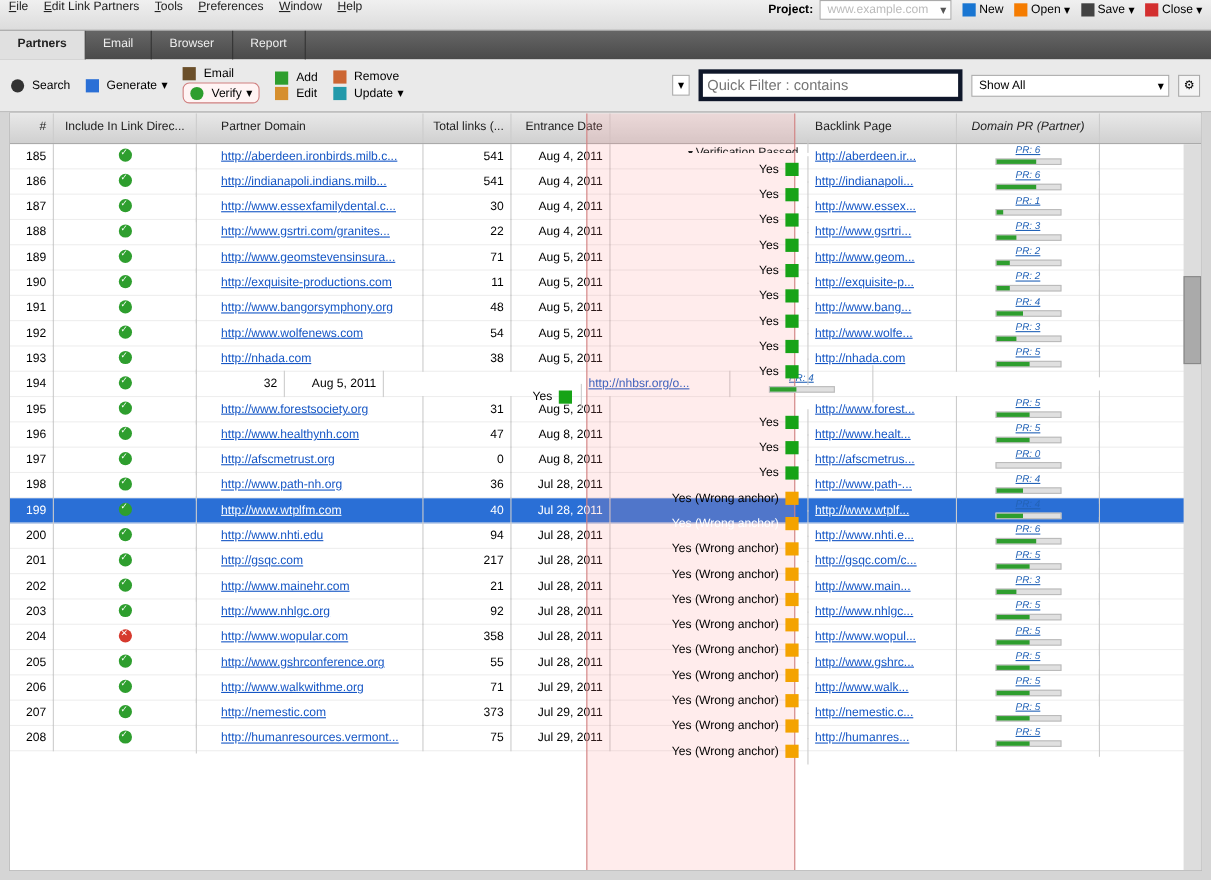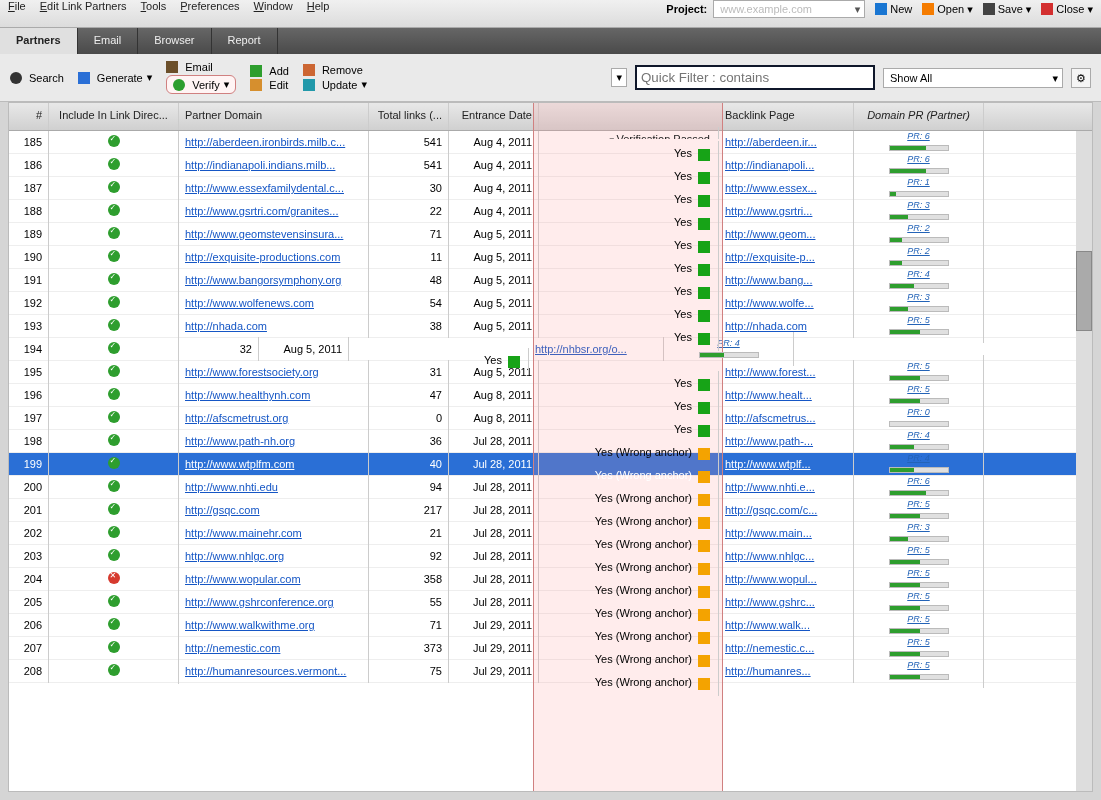--- a/index.html
+++ b/index.html
@@ -2,51 +2,51 @@
 <html><head>
 <meta charset="utf-8">
 <style>
 * { box-sizing: border-box; margin: 0; padding: 0; }
 body { font-family: Arial, sans-serif; font-size: 11px; background: #d5d5d5; width: 1101px; height: 800px; overflow: hidden; position: relative; }
 .menubar { height: 28px; background: linear-gradient(#f0f0f0,#dcdcdc); display: flex; align-items: flex-start; padding: 0 8px; border-bottom: 1px solid #aaa; }
 .menubar .mitem { margin-right: 14px; cursor: pointer; color: #222; }
 .menubar .mitem .ul { text-decoration: underline; }
 .proj-area { margin-left: auto; display: flex; align-items: center; gap: 6px; }
 .proj-area b { font-weight: bold; }
-.proj-sel { background: #fff; border: 1px solid #aaa; padding: 2px 6px 2px 6px; width: 152px; color: #bbb; position: relative; }
+.proj-sel { background: #fff; border: 1px solid #aaa; padding: 2px 6px 2px 6px; width: 120px; color: #bbb; position: relative; }
 .proj-sel:after { content: "▾"; position: absolute; right: 4px; top: 2px; color: #555; }
 .fbtn { display:flex; align-items:center; gap:3px; cursor:pointer; margin-left:4px; }
 .ic { width:12px; height:12px; display:inline-block; }
 .ic-new { background:#1976d2; }
 .ic-open { background:#f57c00; }
 .ic-save { background:#424242; }
 .ic-close { background:#d32f2f; }
 .tabbar { height: 26px; background: linear-gradient(#666,#4a4a4a); display:flex; align-items:stretch; }
 .tab { padding: 6px 16px; color:#eee; cursor:pointer; border-right:1px solid #333; }
 .tab.active { background:#e0e0e0; color:#222; font-weight:bold; }
 .toolbar { height: 48px; background: #eaeaea; border-bottom:1px solid #bbb; display:flex; align-items:center; padding:0 10px; gap:14px; }
 .toolbar .tgrp { display:flex; flex-direction:column; gap:2px; }
 .toolbar .tgrp2 { display:flex; align-items:center; gap:4px; cursor:pointer; }
 .toolbar .tgrp2.big { font-size:11px; }
 .verify-hl { border:1px solid #d08080; border-radius:6px; padding:2px 6px; background:#fff4f4; }
 .qf { margin-left:auto; display:flex; align-items:center; gap:8px; }
-.qf input { width:240px; padding:3px 4px; border:2px solid #0f172a; color:#888; }
+.qf input { width:240px; padding:3px 4px; border:4px solid #0f172a; color:#888; }
 .qf .showall { background:#fff; border:1px solid #aaa; padding:3px 6px; width:180px; position:relative; }
 .qf .showall:after { content:"▾"; position:absolute; right:4px; }
 .qf .gear { width:20px; height:20px; border:1px solid #aaa; background:#f5f5f5; text-align:center; line-height:18px; cursor:pointer; }
 .grid-wrap { position:absolute; top:102px; bottom:8px; left:8px; right:8px; background:#fff; border:1px solid #bbb; overflow:hidden;}
 .ghead { display:flex; background:linear-gradient(#e8e8e8,#d0d0d0); border-bottom:1px solid #aaa; font-size:11px; color:#222; height:28px; }
 .ghead .gc, .grow .gc { border-right:1px solid #ccc; padding:6px 6px; overflow:hidden; white-space:nowrap; text-overflow:ellipsis; }
 .gbody { overflow-y:auto; height:calc(100% - 28px); }
 .grow { display:flex; border-bottom:1px solid #eee; height:23px; align-items:center; font-size:11px; }
 .grow.sel { background:#2a6fd6; color:#fff; }
 .grow.sel a { color:#fff; }
 .gc.num { width:40px; text-align:right; }
 .gc.inc { width:130px; text-align:center; }
-.gc.dom { width:190px; }
+.gc.dom { width:190px;margin-left:16px; }
 .gc.tot { width:80px; text-align:right; }
 .gc.dat { width:90px; text-align:right; }
 .gc.ver { width:180px; text-align:right; padding-right:8px; position:relative;margin-top:24px; }
 .gc.bak { width:135px; }
 .gc.pr  { width:130px; text-align:center;font-style:italic; }
 a.link { color:#1556c5; text-decoration:underline; }
 .ok-dot { width:12px; height:12px; border-radius:50%; background:#2e9e2e; display:inline-block; position:relative; }
 .ok-dot:after{content:"✓"; color:#fff; font-size:8px; position:absolute; left:2px; top:-1px;}
 .bad-dot { width:12px; height:12px; border-radius:50%; background:#d63a2e; display:inline-block; position:relative; }
 .bad-dot:after{content:"✕"; color:#fff; font-size:8px; position:absolute; left:2px; top:-1px;}

